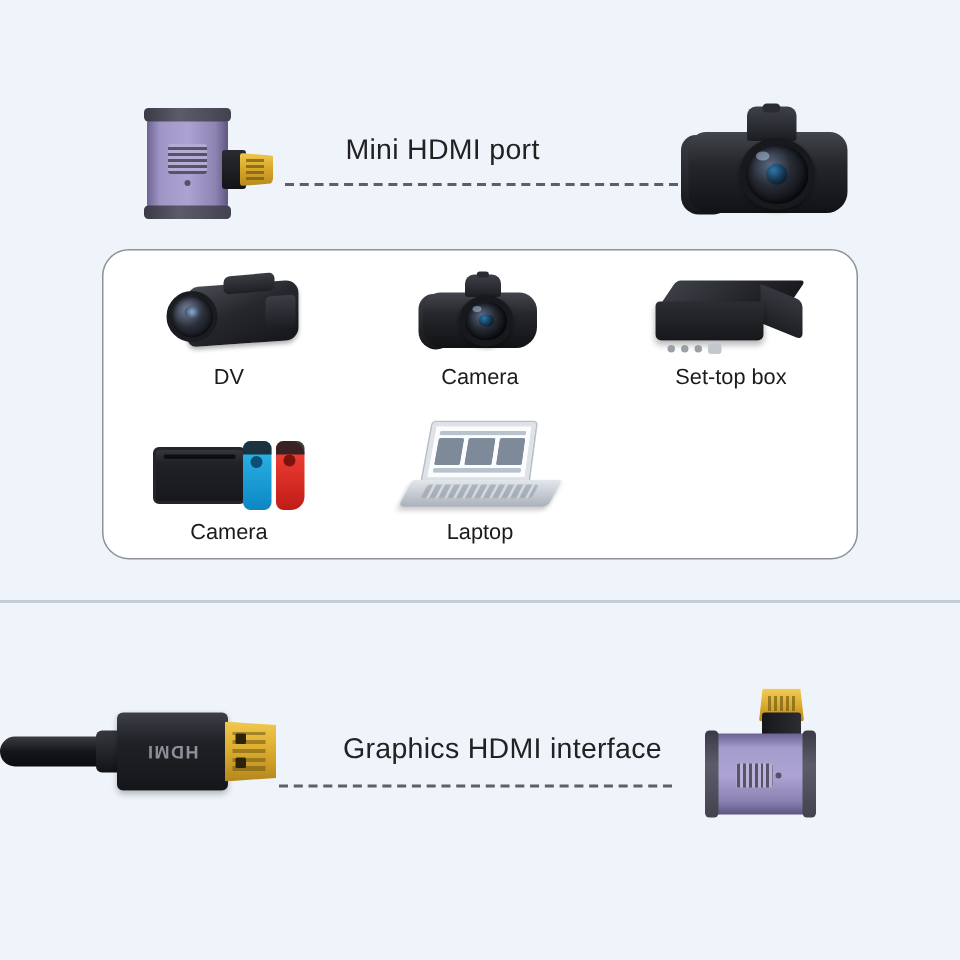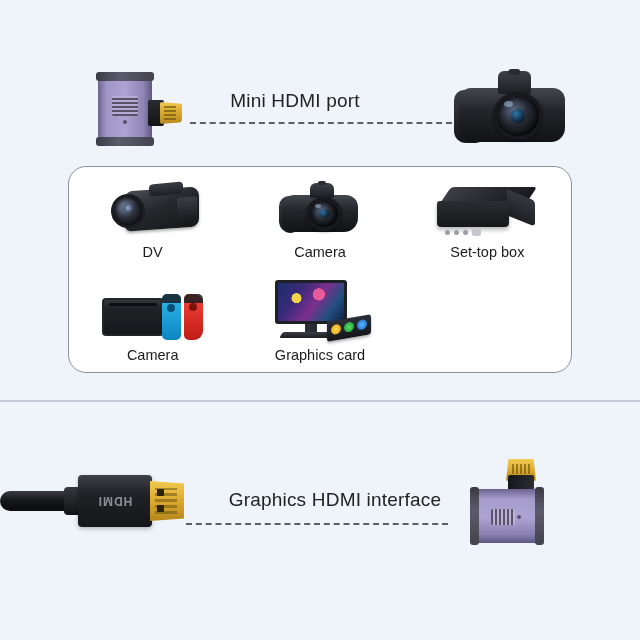--- a/index.html
+++ b/index.html
@@ -441,36 +441,38 @@
 
         <div class="cell">
           <div class="thumb switch">
             <div class="sw-screen"></div>
             <div class="sw-joy-l"></div>
             <div class="sw-joy-r"></div>
           </div>
           <div class="cell-label">Camera</div>
         </div>
 
-
         <div class="cell">
-          <div class="thumb gfx">
-            <div class="gfx-mon"></div>
-            <div class="gfx-stand"></div>
-            <div class="gfx-foot"></div>
-            <div class="gfx-card">
-              <div class="gfx-fans">
-                  <i></i>
-                  <i></i>
-                  <i></i>
-                </div>
+          <div class="thumb laptop">
+            <div class="lp-lid">
+              <div class="lp-screen">
+                <div class="bar"></div>
+                <div class="row">
+                    <span></span>
+                    <span></span>
+                    <span></span>
+                  </div>
+                <div class="bar"></div>
+              </div>
             </div>
+            <div class="lp-base"></div>
           </div>
-          <div class="cell-label">Graphics card</div>
-        </div>
+          <div class="cell-label">Laptop</div>
+        </div>
+
 
       </div>
     </div>
   </div>
 
   <div class="divider"></div>
 
   <div class="section" id="section-standard">
 
     <div class="hero" id="std-hero">

